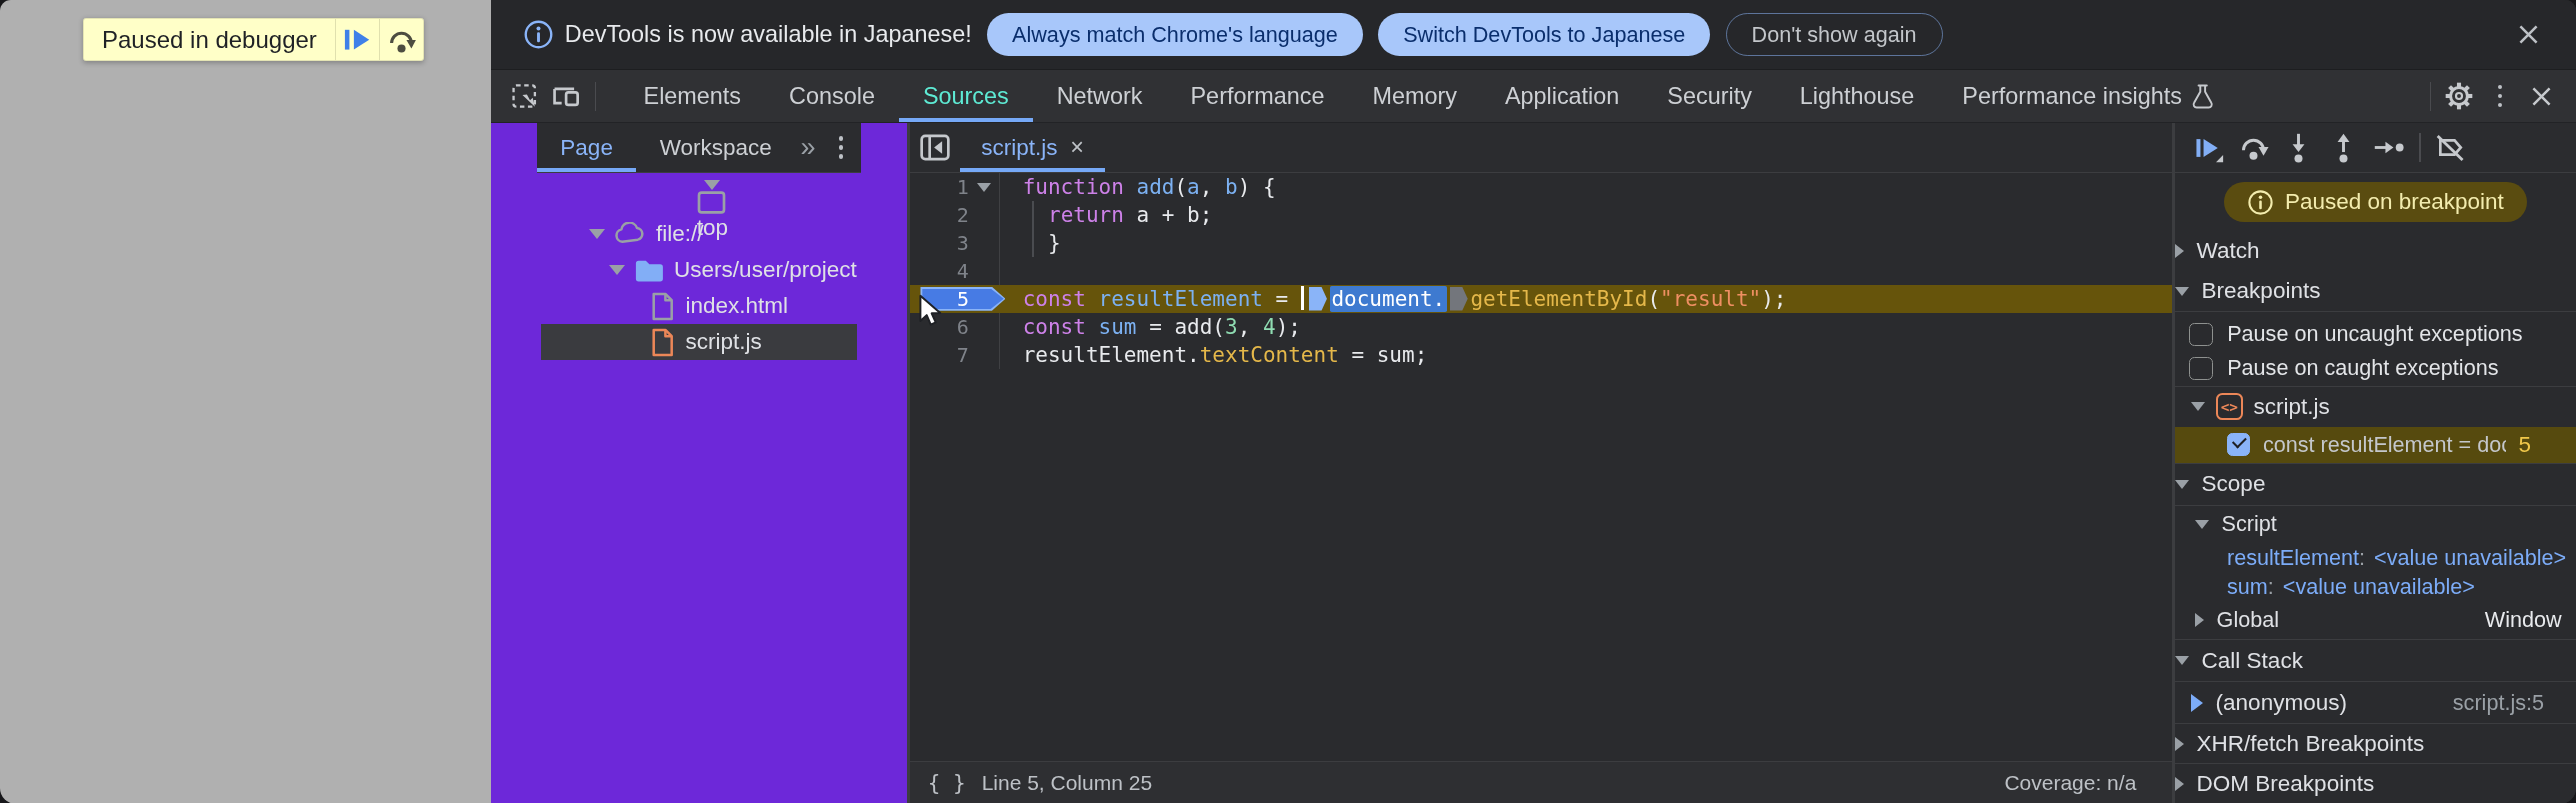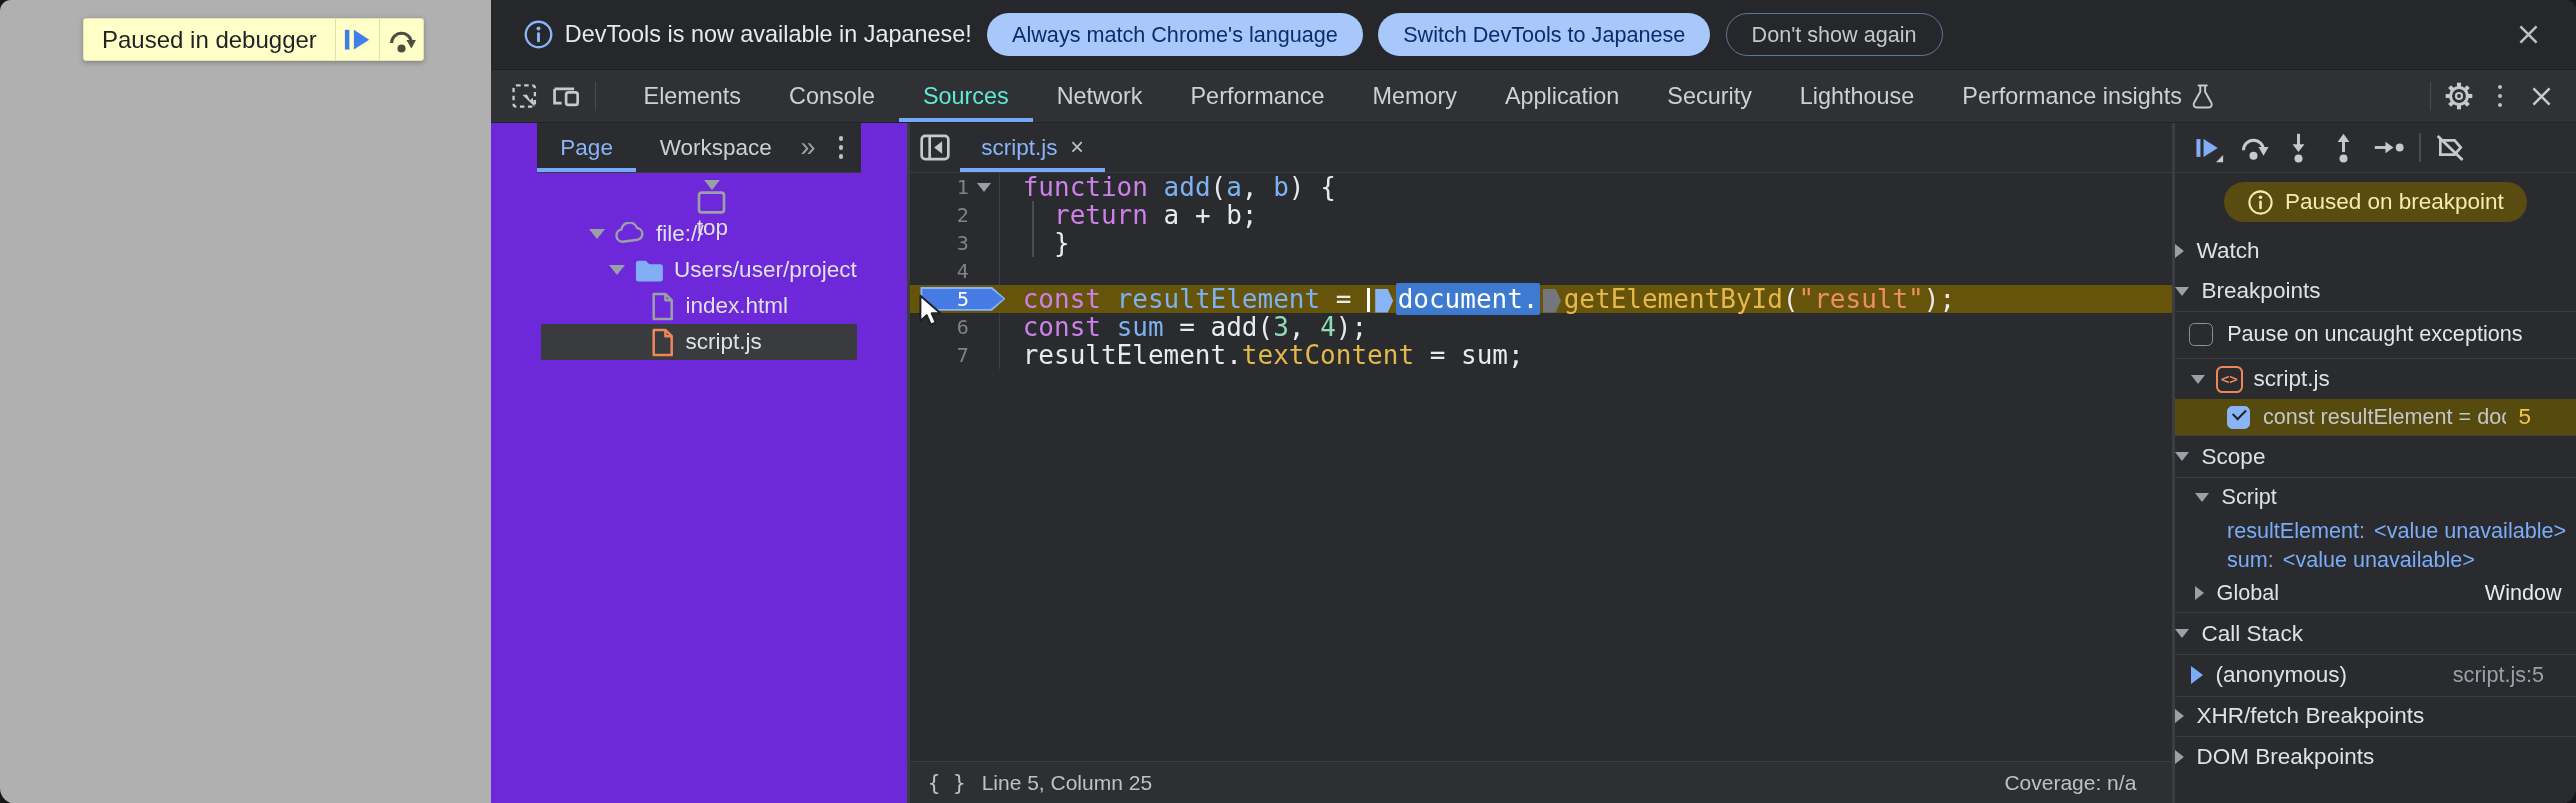--- a/index.html
+++ b/index.html
@@ -71,21 +71,21 @@
   .collapse-btn { display:flex; align-items:center; justify-content:center; width:50px; cursor:pointer; }
   .etab { position:relative; display:flex; align-items:center; gap:12.6px; padding:0 21.6px; font-size:22.5px; color:#8ab4f8; cursor:pointer; }
   .etab::after { content:""; position:absolute; left:0; right:0; bottom:0; height:4.5px; background:#76a9f7; }
   .etab .close-x { color:#bdc1c6; font-size:23.4px; }
 
   .code-area { flex:1; position:relative; overflow:hidden; font-family:"DejaVu Sans Mono", monospace; }
   .code-row { position:relative; height:28px; display:flex; align-items:center; }
   .ln { width:59px; flex:none; text-align:right; color:#7f838a; font-size:20px; }
   .fold { width:31.5px; flex:none; display:flex; align-items:center; justify-content:center; border-right:1.8px solid #3f4043; align-self:stretch; }
   .fold .tri.down { border-left-width:7.2px; border-right-width:7.2px; border-top-width:9px; }
-  pre.code-text { position:relative; margin:0; padding-left:22.5px; font-family:inherit; font-size:26px; line-height:28px; color:#e8eaed; }
+  pre.code-text { position:relative; margin:0; padding-left:22.5px; font-family:inherit; font-size:21px; line-height:28px; color:#e8eaed; }
   pre.code-text.guide::before { content:""; position:absolute; left:32px; top:0; bottom:0; width:1.8px; background:#4a4c50; }
   .tok.kw   { color:#cd81e8; }
   .tok.def  { color:#7cb1f2; }
   .tok.prop { color:#e5b84a; }
   .tok.str  { color:#ee8f62; }
   .tok.num  { color:#8fdcb2; }
   .tok.dochl { background:#3e7ad0; color:#ffffff; border-radius:1.8px; padding:0.9px 1.8px; }
   .tok.caret { display:inline-block; width:2.7px; height:23.4px; background:#ffffff; vertical-align:-3.6px; margin-right:2.7px; }
   .tok.marker { display:inline-block; width:18px; height:23.4px; vertical-align:-4.5px; margin:0 2.7px;
                 clip-path:polygon(0 0,70% 0,100% 50%,70% 100%,0 100%); }
@@ -473,20 +473,24 @@
           <div class="sec-row">
             <span class="tri down"></span>
             <span>Breakpoints</span>
           </div>
           <div class="hborder"></div>
 
           <div class="cb-row" style="margin-top:5.4px;">
             <span class="checkbox"></span>
             <span>Pause on uncaught exceptions</span>
           </div>
+          <div class="cb-row">
+            <span class="checkbox"></span>
+            <span>Pause on caught exceptions</span>
+          </div>
           <div style="height:7.2px;"></div>
           <div class="hborder"></div>
 
           <div class="bp-group">
             <span class="tri down" style="border-left-width:7.2px;border-right-width:7.2px;border-top-width:9px;"></span>
             <span class="script-icon">&lt;&gt;</span>
             <span>script.js</span>
           </div>
           <div class="bp-item">
             <span class="checkbox checked"></span>

